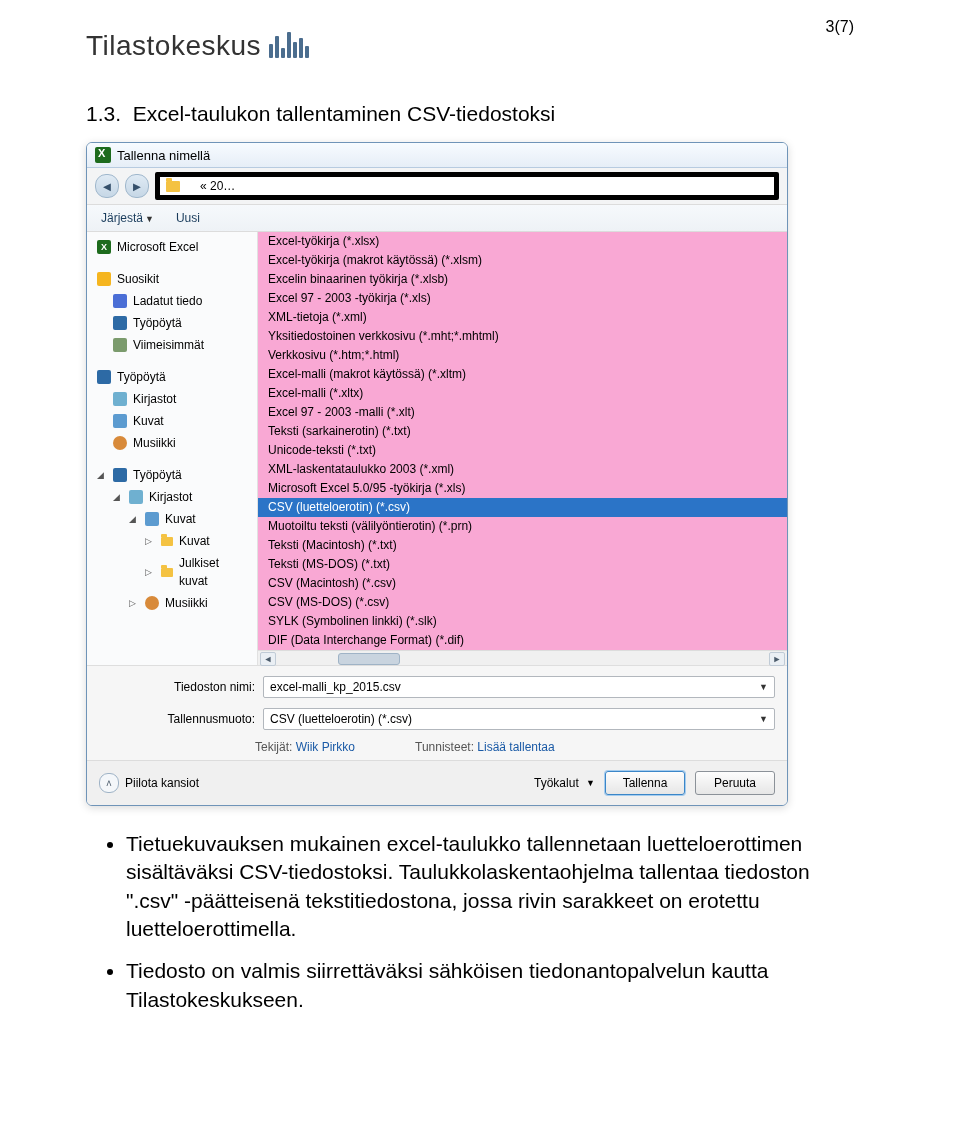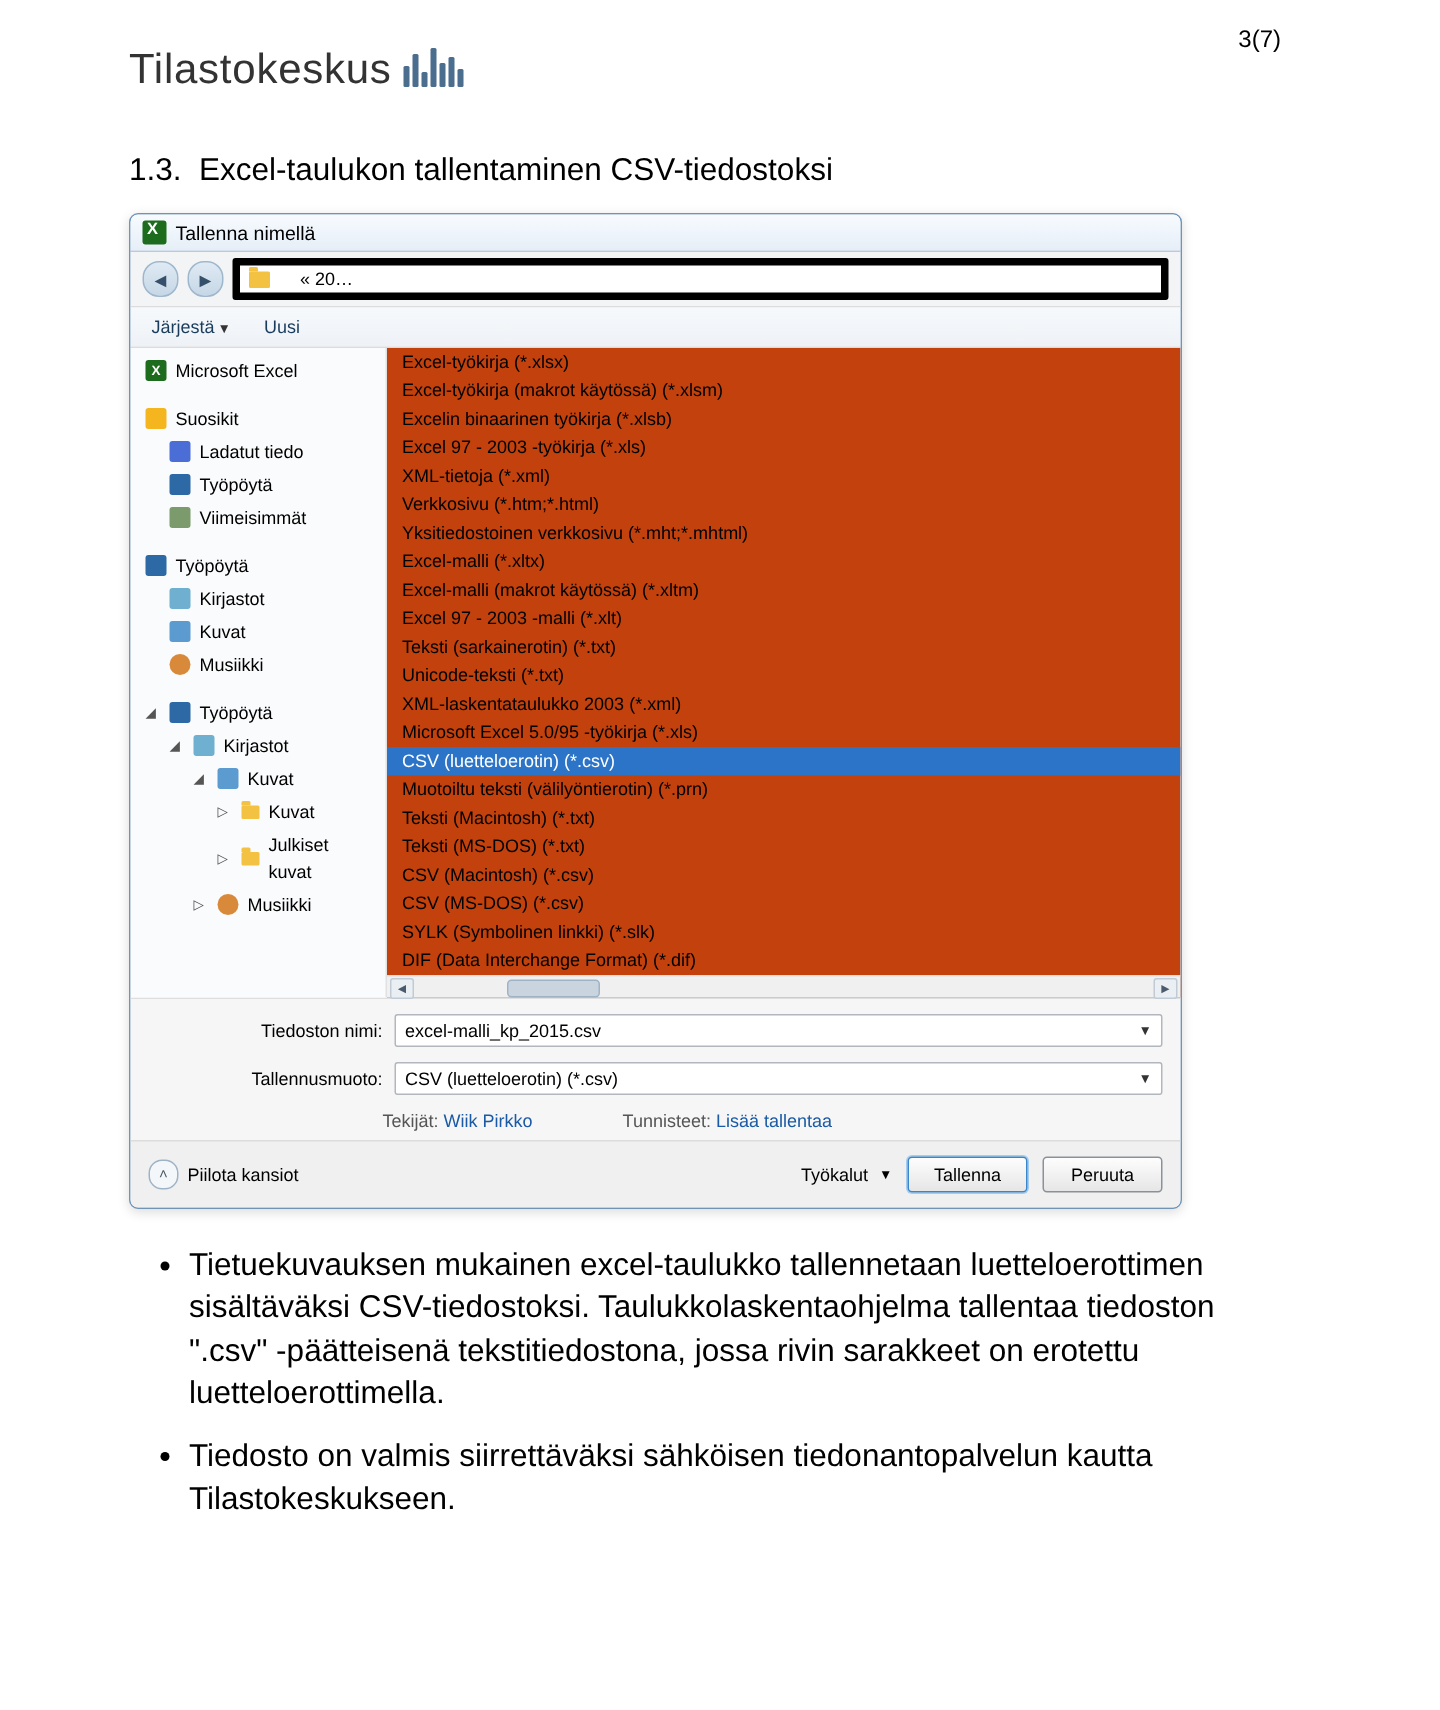--- a/index.html
+++ b/index.html
@@ -66,21 +66,21 @@
   .ico { width:14px;height:14px;display:inline-block;flex-shrink:0;}
   .ico-star{background:#f5b51f;border-radius:2px;}
   .ico-desktop{background:#2d6aa5;border-radius:2px;}
   .ico-recent{background:#7b9b6d;border-radius:2px;}
   .ico-lib{background:#6fb0d0;border-radius:2px;}
   .ico-img{background:#5c9bd0;border-radius:2px;}
   .ico-music{background:#d88a3a;border-radius:50%;}
   .ico-xl{background:#1d6b1d;border-radius:2px;color:#fff;font-size:9px;font-weight:bold;text-align:center;line-height:14px;}
   .ico-downloads{background:#4a6ed6;border-radius:2px;}
   .tri{display:inline-block;font-size:9px;color:#555;width:10px;}
-  .format-pane { flex:1; background:#c2410c; font-size:12px; }
+  .format-pane { flex:1; background:#f9a8d4; font-size:12px; }
   .format-item { padding:1px 10px; line-height:17px; white-space:nowrap;}
   .format-item.hl { background:#2b74c7; color:#fff; }
   .scroll-slider{height:14px;background:#f0f0f0;border-top:1px solid #dcdcdc;position:relative;}
   .scroll-thumb{position:absolute;left:80px;top:2px;height:10px;width:60px;background:#c9d4df;border:1px solid #9fb3c6;border-radius:3px;}
   .scroll-btn{position:absolute;top:1px;width:14px;height:12px;background:#eaeff4;border:1px solid #c0cbd6;border-radius:2px;font-size:9px;line-height:12px;text-align:center;color:#4b5b6b;}
   .fields { padding:10px 12px 6px 60px; font-size:12px; background:#f6f6f6; border-top:1px solid #dedede;}
   .frow { display:flex; align-items:center; margin-bottom:10px;}
   .frow label { width:108px; text-align:right; padding-right:8px; color:#000;}
   .frow .combo {
     flex:1; background:#fff; border:1px solid #b2b7bd; border-radius:2px;
@@ -220,24 +220,24 @@
             <span class="ico ico-music"></span>
             <span>Musiikki</span>
           </div>
       </div>
       <div class="format-pane">
         <div class="format-item">Excel-työkirja (*.xlsx)</div>
         <div class="format-item">Excel-työkirja (makrot käytössä) (*.xlsm)</div>
         <div class="format-item">Excelin binaarinen työkirja (*.xlsb)</div>
         <div class="format-item">Excel 97 - 2003 -työkirja (*.xls)</div>
         <div class="format-item">XML-tietoja (*.xml)</div>
+        <div class="format-item">Yksitiedostoinen verkkosivu (*.mht;*.mhtml)</div>
         <div class="format-item">Verkkosivu (*.htm;*.html)</div>
-        <div class="format-item">Yksitiedostoinen verkkosivu (*.mht;*.mhtml)</div>
+        <div class="format-item">Excel-malli (makrot käytössä) (*.xltm)</div>
         <div class="format-item">Excel-malli (*.xltx)</div>
-        <div class="format-item">Excel-malli (makrot käytössä) (*.xltm)</div>
         <div class="format-item">Excel 97 - 2003 -malli (*.xlt)</div>
         <div class="format-item">Teksti (sarkainerotin) (*.txt)</div>
         <div class="format-item">Unicode-teksti (*.txt)</div>
         <div class="format-item">XML-laskentataulukko 2003 (*.xml)</div>
         <div class="format-item">Microsoft Excel 5.0/95 -työkirja (*.xls)</div>
         <div class="format-item hl">CSV (luetteloerotin) (*.csv)</div>
         <div class="format-item">Muotoiltu teksti (välilyöntierotin) (*.prn)</div>
         <div class="format-item">Teksti (Macintosh) (*.txt)</div>
         <div class="format-item">Teksti (MS-DOS) (*.txt)</div>
         <div class="format-item">CSV (Macintosh) (*.csv)</div>

